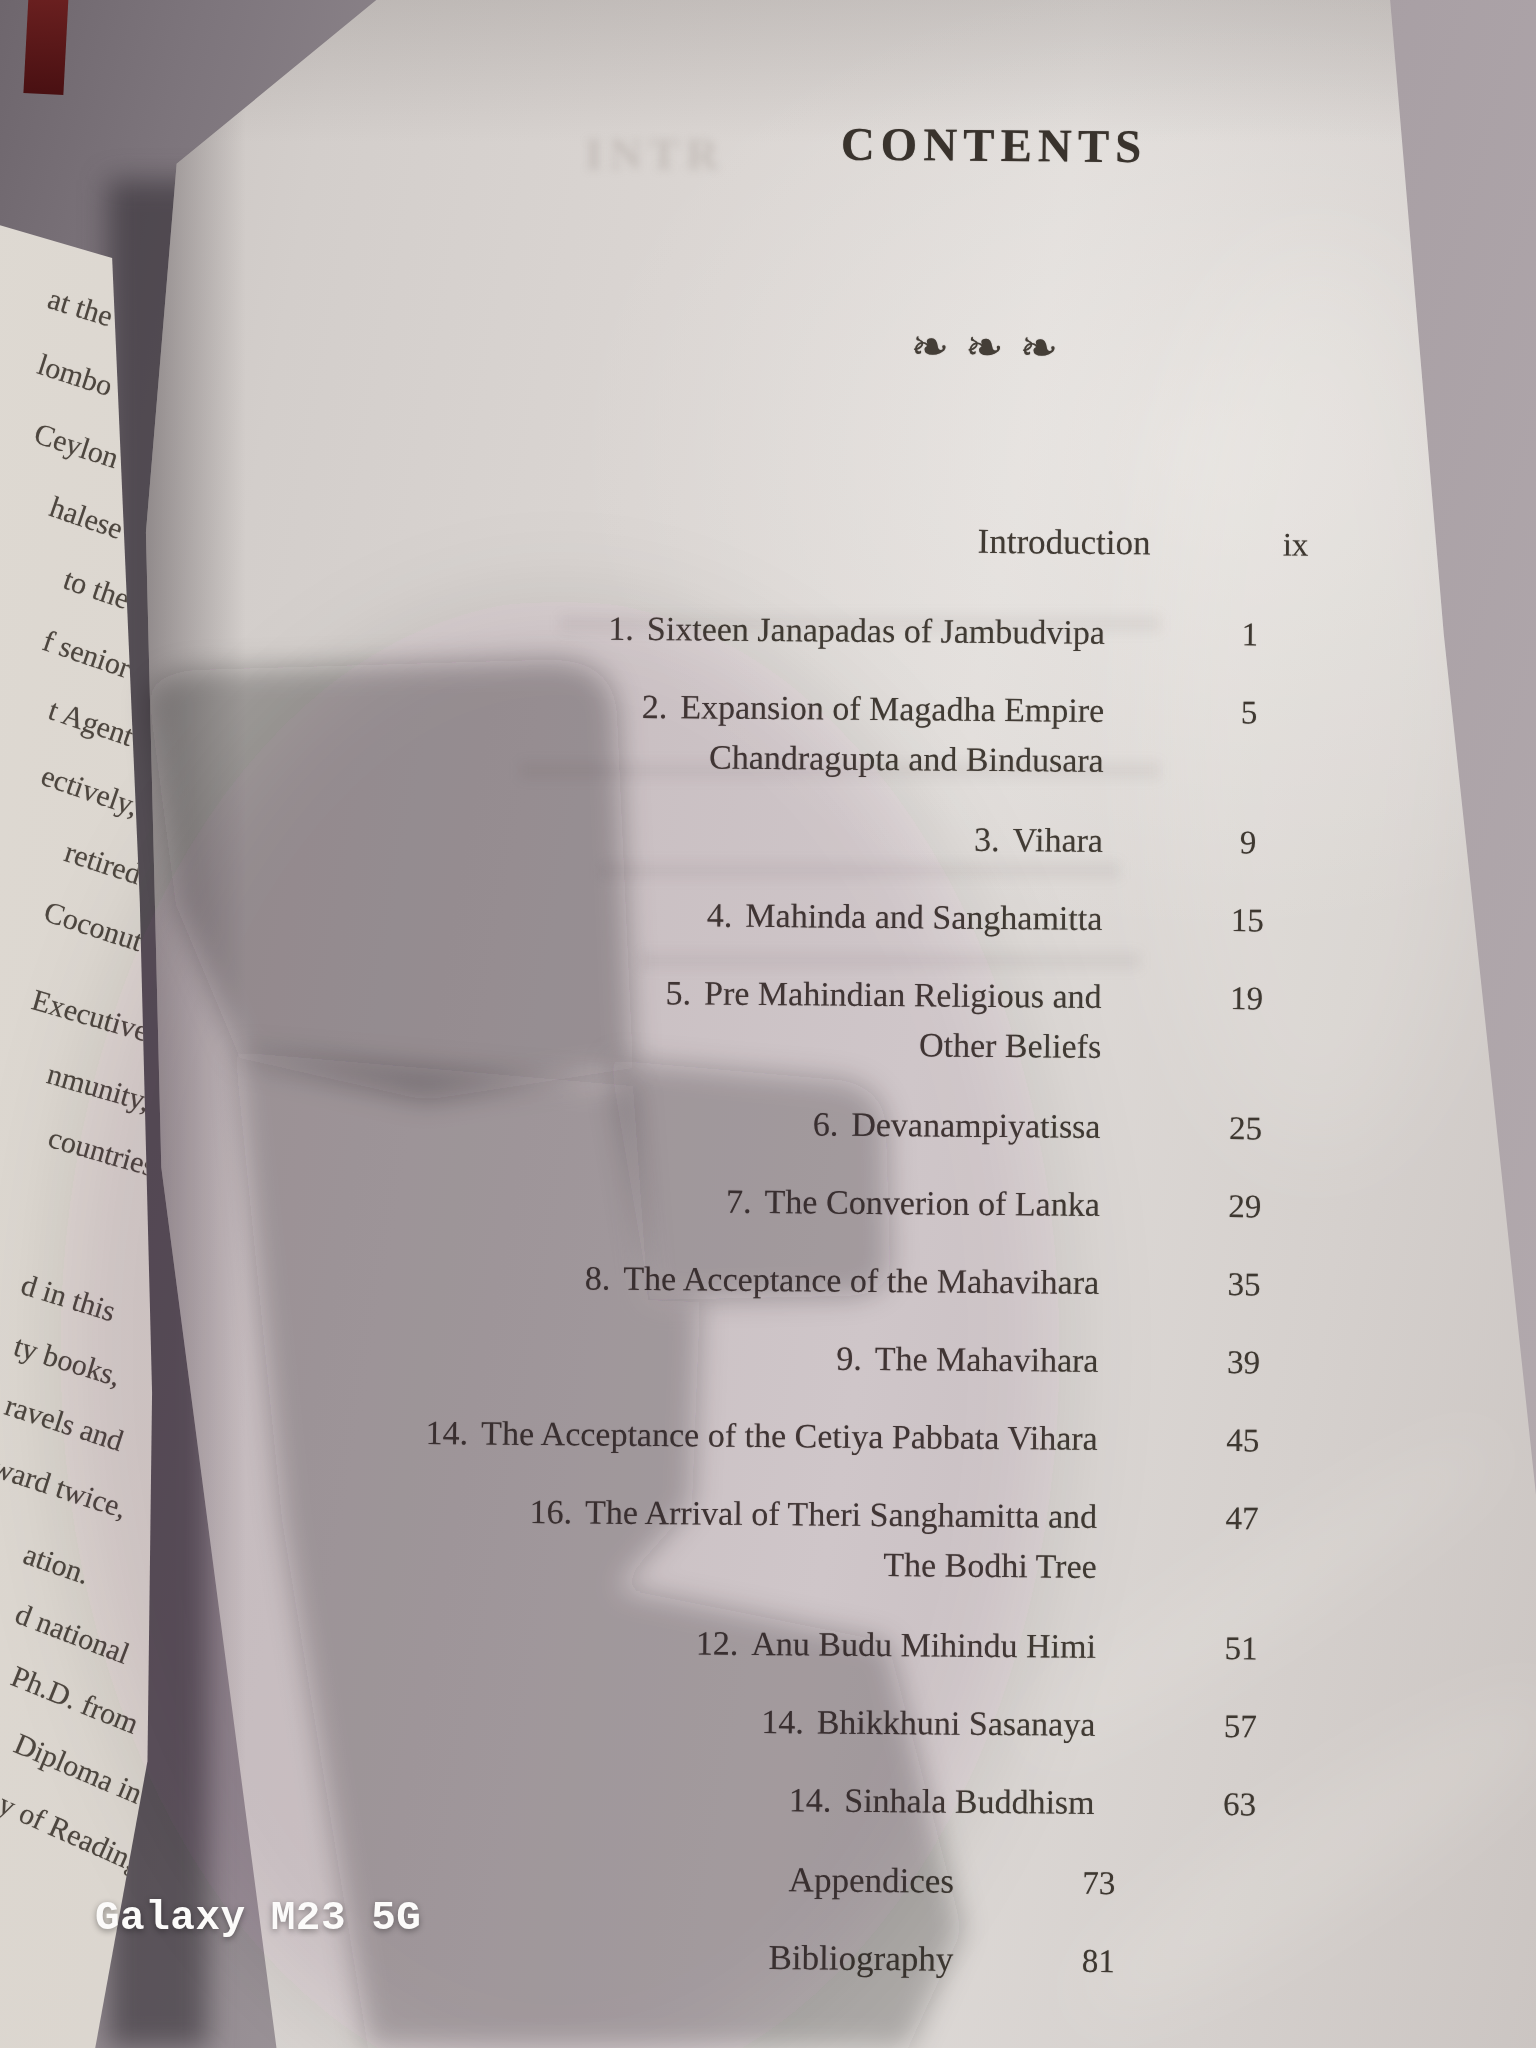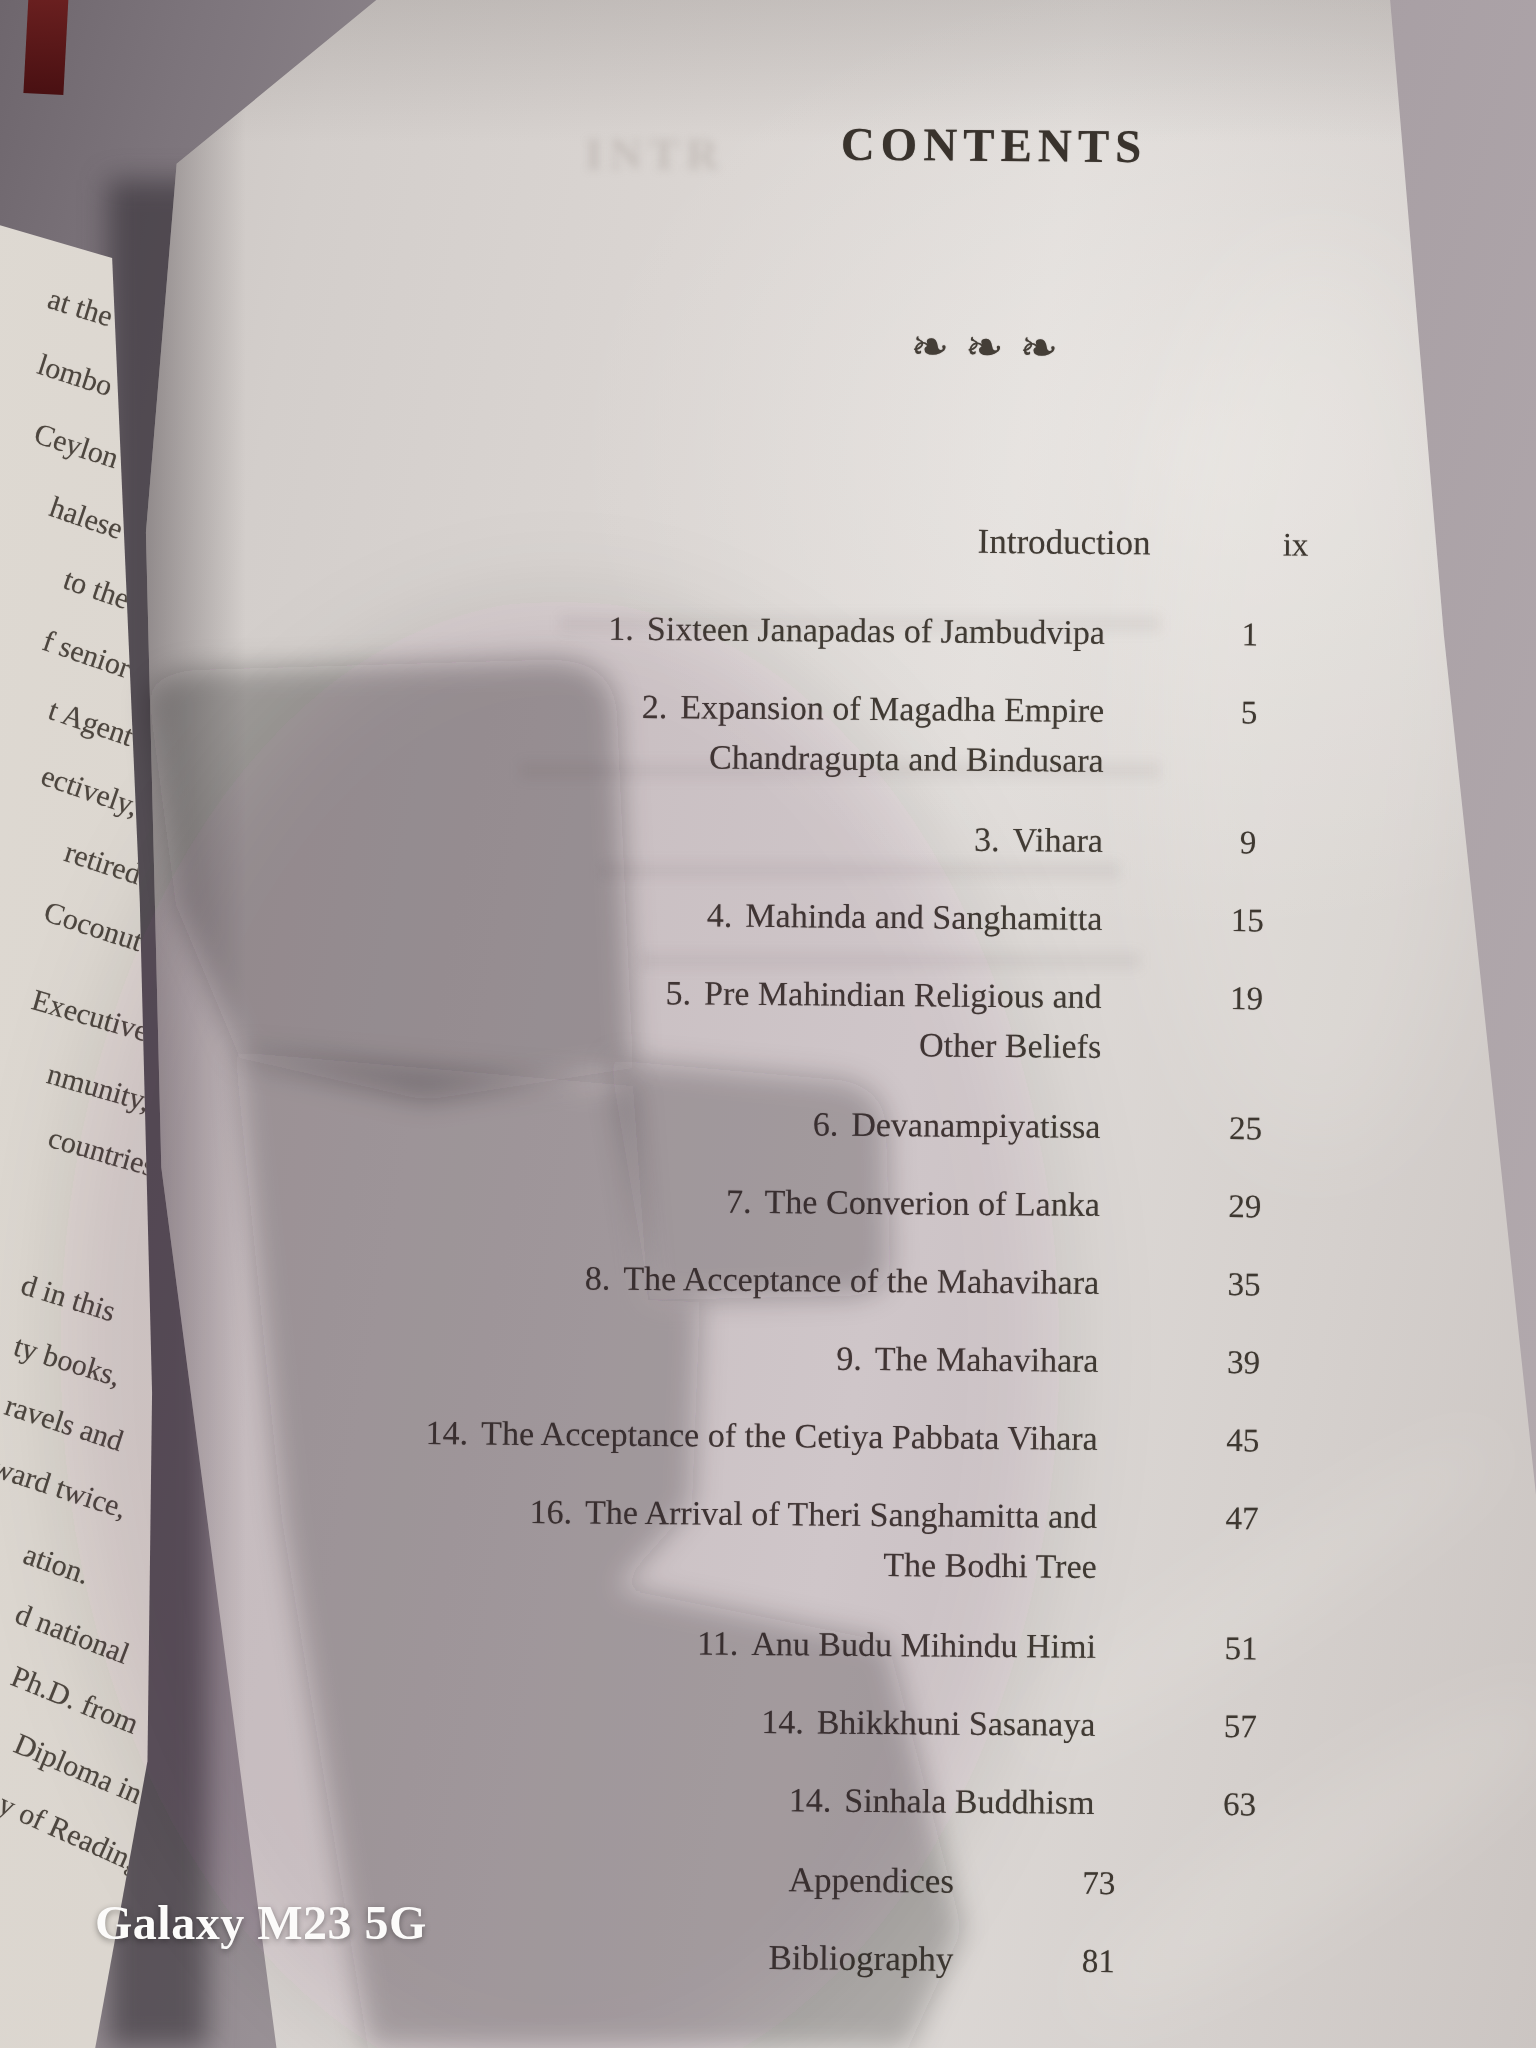--- a/index.html
+++ b/index.html
@@ -61,21 +61,21 @@
   .row.intro .t,.row.backm .t{font-size:35px;}
   .no{margin-right:13px;}
   .p{width:120px;text-align:center;font-size:33px;line-height:50px;color:#3e3831;
     text-shadow:0 0 1px rgba(55,47,40,0.4);}
 
   
   .shadow-layer{position:absolute;inset:0;pointer-events:none;}
 
   
   .watermark{position:absolute;left:95px;top:1895px;z-index:50;
-    font-family:Liberation Serif, serif;font-weight:700;font-size:48px;
+    font-family:Liberation Mono, monospace;font-weight:700;font-size:41px;
     color:#fcfbfa;letter-spacing:0.5px;text-shadow:0 2px 6px rgba(0,0,0,0.38);}
 </style>
 </head>
 <body>
 
 <div class="viewport">
 
   <div class="wall"></div>
   <div class="spine-sliver"></div>
   <div class="gutter"></div>
@@ -185,21 +185,21 @@
 
       <div class="row twol">
         <div class="t">
           <div><span class="no">16.</span><span>The Arrival of Theri Sanghamitta and</span></div>
           <div>The Bodhi Tree</div>
         </div>
         <div class="p">47</div>
       </div>
 
       <div class="row">
-        <div class="t"><span class="no">11.</span><span>Anu Budu Mihindu Himi</span></div>
+        <div class="t"><span class="no">12.</span><span>Anu Budu Mihindu Himi</span></div>
         <div class="p">51</div>
       </div>
 
       <div class="row">
         <div class="t"><span class="no">14.</span><span>Bhikkhuni Sasanaya</span></div>
         <div class="p">57</div>
       </div>
 
       <div class="row">
         <div class="t"><span class="no">14.</span><span>Sinhala Buddhism</span></div>

